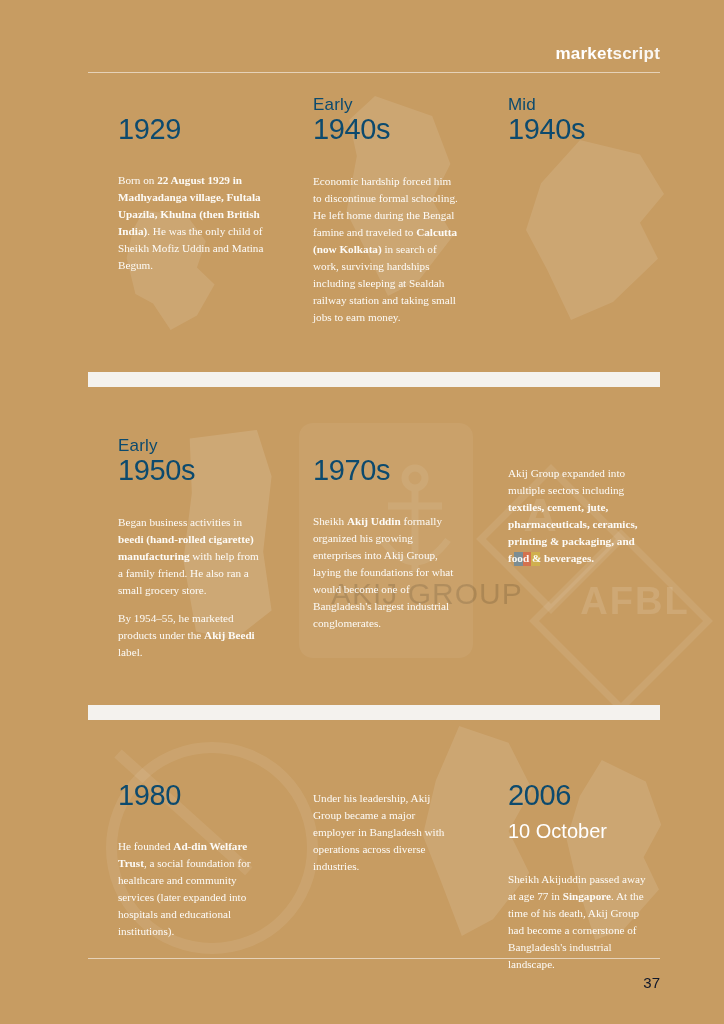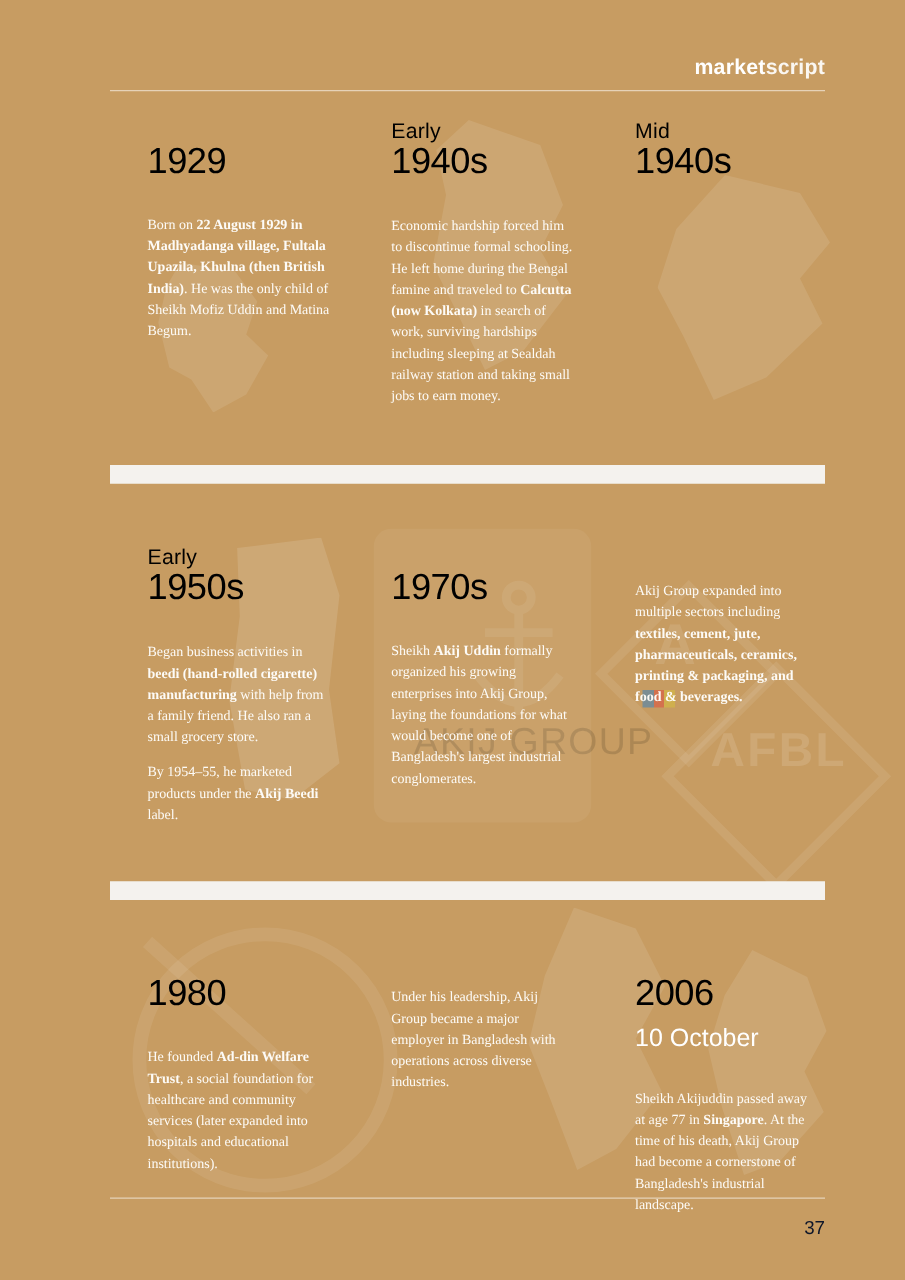--- a/index.html
+++ b/index.html
@@ -98,21 +98,21 @@
 
   
   .wm-diamond {
     border: 7px solid #ffffff;
     opacity: 0.085;
     transform: rotate(45deg);
   }
   .wm-d1 { left: 498px; top: 486px; width: 92px; height: 92px; }
   .wm-d2 { left: 556px; top: 556px; width: 116px; height: 116px; }
   .wm-afbl-text {
-    left: 558px; top: 580px;
+    left: 570px; top: 580px;
     width: 130px;
     text-align: center;
     font-family: "Liberation Sans", sans-serif;
     font-weight: 700;
     font-size: 38px;
     letter-spacing: 2px;
     color: #ffffff;
     opacity: 0.12;
   }
   .wm-akij-a {
@@ -201,21 +201,21 @@
   .cell-panel {
     padding: 14px 14px 26px 14px;
     margin: -14px 0 0 -14px;
     width: 146px;
     background: rgba(255,255,255,0.055);
     border-radius: 14px;
   }
 
   .head {
     font-family: "Liberation Sans", sans-serif;
-    color: #000000;
+    color: #0c4a6e;
     line-height: 1.0;
     margin-bottom: 14px;
   }
   .head .pre {
     display: block;
     font-size: 17px;
     font-weight: 400;
     letter-spacing: 0.2px;
     margin-bottom: 2px;
   }

